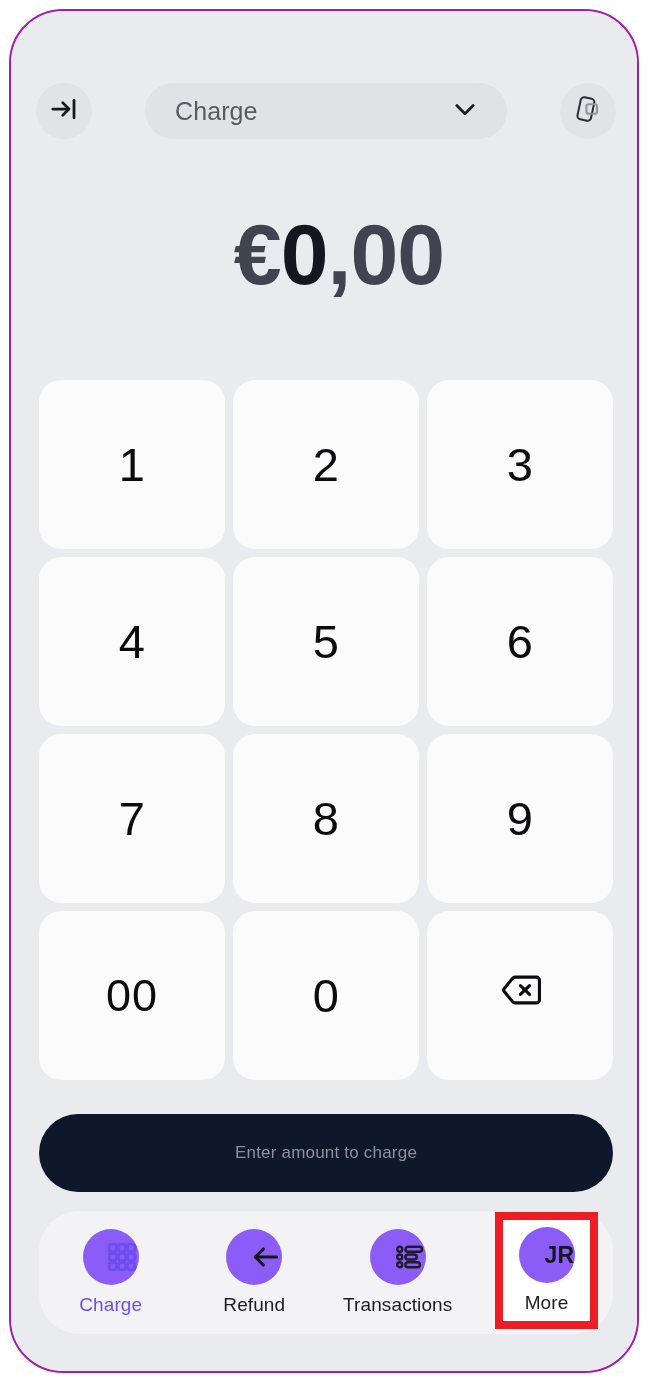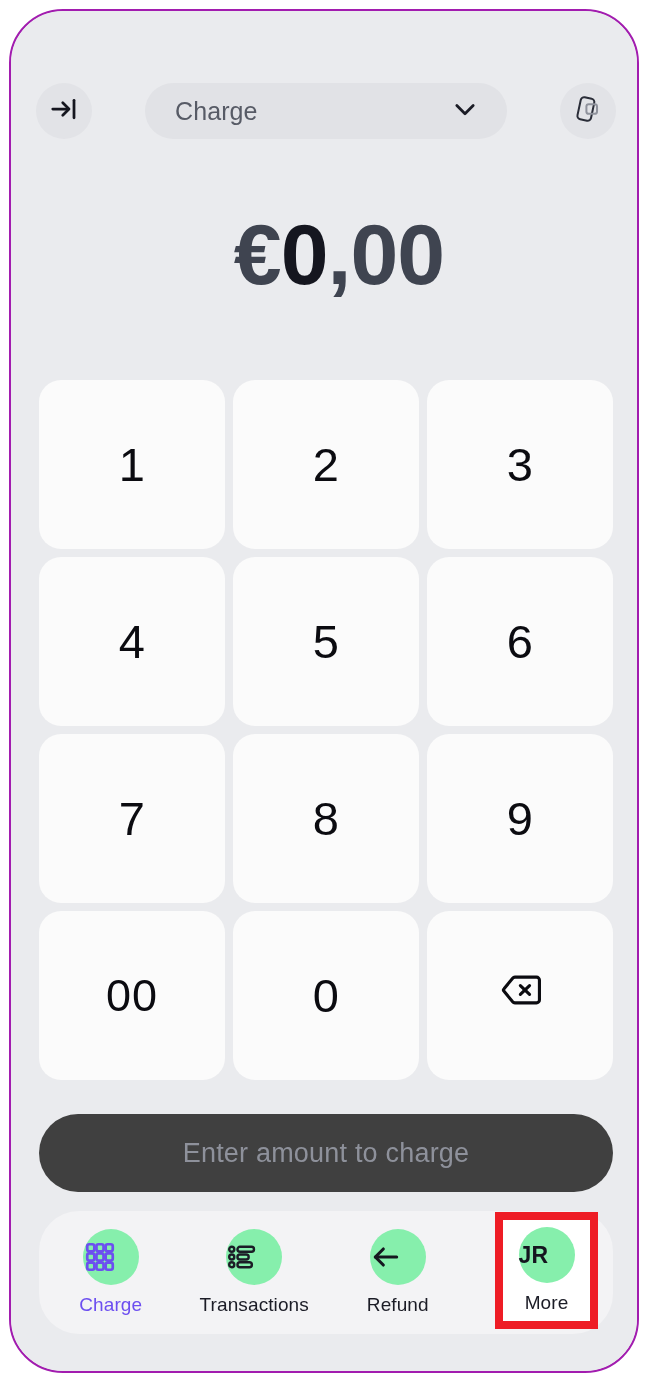--- a/index.html
+++ b/index.html
@@ -121,25 +121,25 @@
   .key.wide-lbl { font-size: 45px; letter-spacing: 1px; }
 
   
   #submit-btn {
     position: absolute;
     left: 28px;
     top: 1103px;
     width: 574px;
     height: 78px;
     border-radius: 39px;
-    background: #404040;
+    background: #0f172a;
     display: flex;
     align-items: center;
     justify-content: center;
-    font-size: 27px;
+    font-size: 17px;
     color: #8e919b;
     letter-spacing: .2px;
     border: none;
     font-family: inherit;
   }
 
   
   #bottom-nav {
     position: absolute;
     left: 28px;
@@ -155,24 +155,24 @@
   .nav-item {
     display: flex;
     flex-direction: column;
     align-items: center;
     gap: 9px;
   }
   .nav-icon-circle {
     width: 56px;
     height: 56px;
     border-radius: 50%;
-    background: #86efac;
-    display: flex;
-    align-items: center;
-    justify-content: flex-start;
+    background: #8b5cf6;
+    display: flex;
+    align-items: center;
+    justify-content: flex-end;
   }
   .nav-label {
     font-size: 19px;
     color: #1b1c26;
     letter-spacing: .1px;
   }
   .nav-item.active .nav-label { color: #6c4ef0; }
   .avatar-initials {
     font-size: 23px;
     font-weight: 700;
@@ -300,42 +300,42 @@
               <rect x="16" y="9.5" width="5" height="5" rx="1.4"></rect>
               <rect x="3" y="16" width="5" height="5" rx="1.4"></rect>
               <rect x="9.5" y="16" width="5" height="5" rx="1.4"></rect>
               <rect x="16" y="16" width="5" height="5" rx="1.4"></rect>
             </svg>
           </div>
           <span class="nav-label">Charge</span>
         </div>
         <div class="nav-item">
           <div class="nav-icon-circle">
+            <svg width="32" height="32" viewBox="0 0 24 24" fill="none" stroke="#15161f" stroke-width="2.3" stroke-linecap="round" stroke-linejoin="round">
+              <path d="M20 12H4"></path>
+              <path d="M10 6l-6 6 6 6"></path>
+            </svg>
+          </div>
+          <span class="nav-label">Refund</span>
+        </div>
+        <div class="nav-item">
+          <div class="nav-icon-circle">
             <svg width="32" height="32" viewBox="0 0 24 24" fill="none" stroke="#1b1c26" stroke-width="1.8" stroke-linecap="round">
               <circle cx="4.3" cy="6.2" r="1.9"></circle>
               <circle cx="4.3" cy="12" r="1.9"></circle>
               <circle cx="4.3" cy="17.8" r="1.9"></circle>
               <rect x="8.6" y="4.3" width="12.4" height="3.8" rx="1.9"></rect>
               <rect x="8.6" y="10.1" width="8.4" height="3.8" rx="1.9"></rect>
               <rect x="8.6" y="15.9" width="10.8" height="3.8" rx="1.9"></rect>
             </svg>
           </div>
           <span class="nav-label">Transactions</span>
         </div>
         <div class="nav-item">
           <div class="nav-icon-circle">
-            <svg width="32" height="32" viewBox="0 0 24 24" fill="none" stroke="#15161f" stroke-width="2.3" stroke-linecap="round" stroke-linejoin="round">
-              <path d="M20 12H4"></path>
-              <path d="M10 6l-6 6 6 6"></path>
-            </svg>
-          </div>
-          <span class="nav-label">Refund</span>
-        </div>
-        <div class="nav-item">
-          <div class="nav-icon-circle">
             <span class="avatar-initials">JR</span>
           </div>
           <span class="nav-label">More</span>
         </div>
       </div>
 
     <div id="highlight-box">
       <div id="highlight-inner">
         <div class="nav-icon-circle">
           <span class="avatar-initials">JR</span>

